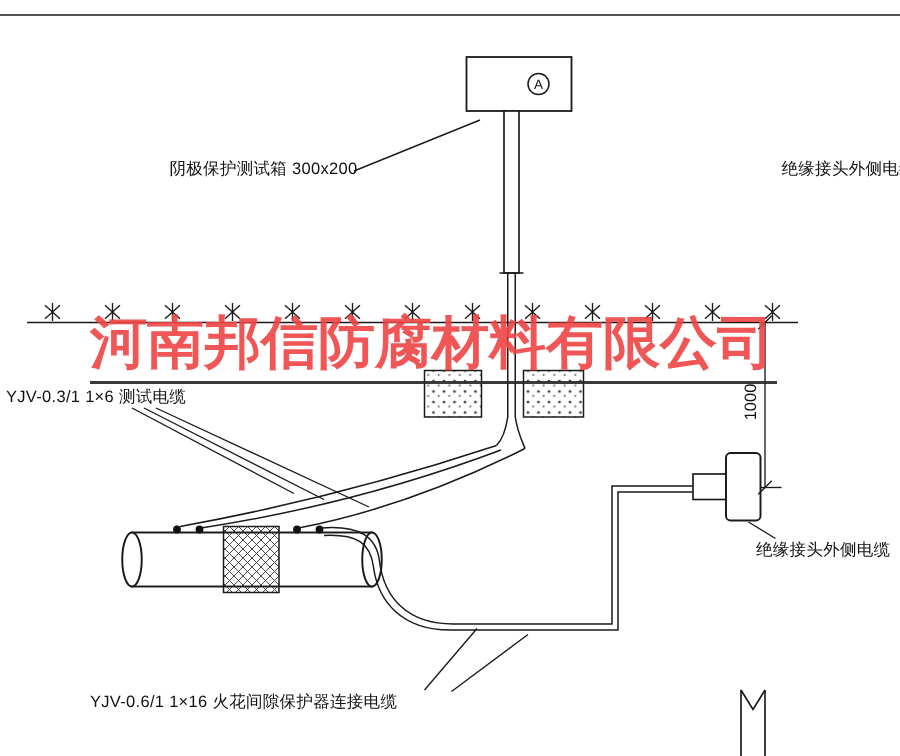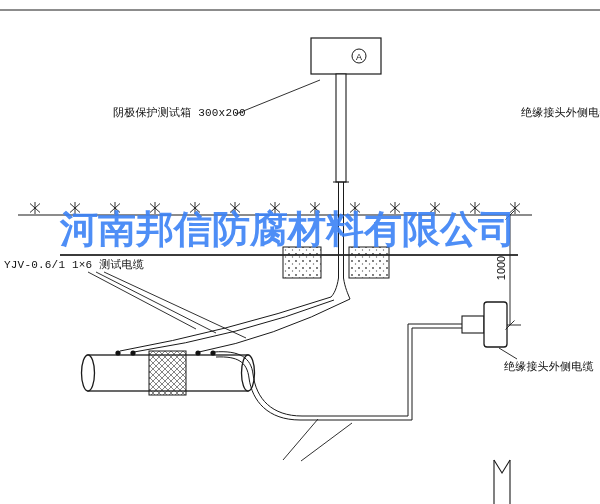--- a/index.html
+++ b/index.html
@@ -3,30 +3,30 @@
 <meta charset="utf-8">
 <style>
   html,body { margin:0; padding:0; background:#fff; }
   .canvas {
     position:relative; width:600px; height:504px; background:#ffffff;
     overflow:hidden; font-family:"Liberation Sans", sans-serif;
   }
   .canvas svg { position:absolute; left:0; top:0; }
   .lbl {
     position:absolute; font-size:11px; color:#111; white-space:nowrap;
-    font-family:Liberation Mono, monospace; letter-spacing:0.2px;
+    font-family:Liberation Sans, sans-serif; letter-spacing:0.2px;
   }
   .dim-text {
     position:absolute; font-size:11px; color:#111; white-space:nowrap;
     transform:translate(-50%,-50%) rotate(-90deg);
   }
   .watermark {
     position:absolute; left:60px; top:209px; white-space:nowrap;
     font-family:Liberation Serif, serif; font-weight:700; font-size:38px;
-    color:#3b82f6; opacity:0.9; letter-spacing:0px; line-height:1.1;
+    color:#ef4444; opacity:0.9; letter-spacing:0px; line-height:1.1;
   }
   .wm-underline {
     position:absolute; left:60px; top:254px; width:458px; height:0;
     border-top:2px solid #262626; opacity:0.9;
   }
 </style>
 </head>
 <body>
 
 <div class="canvas">
@@ -130,23 +130,24 @@
     <g stroke="#1a1a1a" stroke-width="1.1" fill="none">
       <path d="M494,460 V504 M510,460 V504"></path>
       <path d="M494,460 L502,473 L510,460"></path>
     </g>
   </svg>
 
   <div class="lbl" style="left:113px; top:105px;">阴极保护测试箱 300x200</div>
 
   <div class="lbl" style="left:521px; top:105px;">绝缘接头外侧电缆</div>
 
-  <div class="lbl" style="left:4px; top:257px;">YJV-0.6/1 1×6  测试电缆</div>
+  <div class="lbl" style="left:4px; top:257px;">YJV-0.3/1 1×6  测试电缆</div>
 
   <div class="lbl" style="left:504px; top:359px;">绝缘接头外侧电缆</div>
 
+  <div class="lbl" style="left:60px; top:460px;">YJV-0.6/1 1×16  火花间隙保护器连接电缆</div>
 
   <div class="dim-text" style="left:501px; top:268px;">1000</div>
 
   <div class="watermark">河南邦信防腐材料有限公司</div>
   <div class="wm-underline"></div>
 
 </div>
 
 </body></html>

